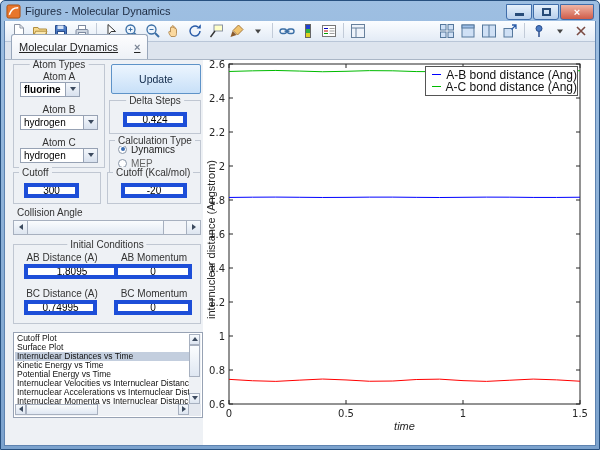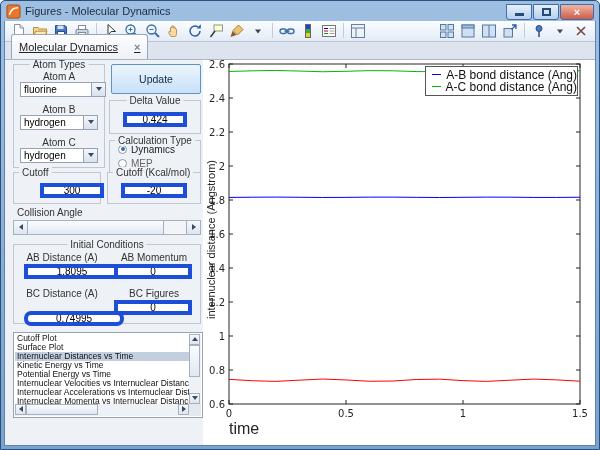--- a/index.html
+++ b/index.html
@@ -91,22 +91,22 @@
     display:flex; align-items:center; justify-content:center; }
   .sb-thumb { position:absolute; background:linear-gradient(#fbfdfe,#dfe7f2); border:1px solid #a7b0bf; }
   .sb-corner { position:absolute; right:1px; bottom:1px; width:12px; height:12px; background:#e4e8ef; }
   
   .plot-region { position:absolute; left:198px; top:0; right:0; height:100%; background:#fff; }
   #plot-svg { position:absolute; left:0; top:0; }
   #plot-svg text { font-family:"DejaVu Sans","Liberation Sans",sans-serif; }
   .ylabel { position:absolute; left:1px; top:40px; height:280px; width:13px;
     writing-mode:vertical-rl; transform:rotate(180deg); display:flex; align-items:center;
     justify-content:center; font-size:11px; color:#262626; white-space:nowrap; }
-  .xlabel { position:absolute; left:26px; width:351px; top:360px; text-align:left;
-    font-size:16px; color:#262626; }
+  .xlabel { position:absolute; left:26px; width:351px; top:360px; text-align:center;
+    font-size:11px; color:#262626;font-style:italic; }
   .legend { position:absolute; left:222px; top:6px; width:153px; background:#fff;
     border:1px solid #555; padding:2px 0; }
   .legend-row { display:flex; align-items:center; gap:5px; height:12px; padding-left:6px; }
   .legend-line { width:24px; height:0; border-top:1.5px solid #000; }
   .legend-label { font-size:12px; color:#111; white-space:nowrap; }
 </style>
 </head>
 <body>
 
 <div class="window">
@@ -292,21 +292,21 @@
         <span class="tab-close">×</span>
       </div>
     </div>
     <div class="content">
       <div class="left-col">
 
         <div class="gbox" style="left:8px;top:4px;width:92px;height:104px;">
           <span class="gbox-title tc">Atom Types</span>
           <div id="atom-rows" style="position:relative;height:100%;">
               <div class="ctl-label" style="position: absolute; left: 0px; width: 100%; top: 6px;">Atom A</div>
-              <div class="dropdown" style="position: absolute; left: 6px; width: 86px; top: 17px;">
+              <div class="dropdown" style="position: absolute; left: 6px; width: 60px; top: 17px; font-weight: bold;">
                 <span class="val">fluorine</span>
                 <span class="dd-btn">
                   <span class="tri-down"></span>
                 </span>
               </div>
               <div class="ctl-label" style="position: absolute; left: 0px; width: 100%; top: 39px;">Atom B</div>
               <div class="dropdown" style="position: absolute; left: 6px; width: 78px; top: 50px;">
                 <span class="val">hydrogen</span>
                 <span class="dd-btn">
                   <span class="tri-down"></span>
@@ -318,39 +318,39 @@
                 <span class="dd-btn">
                   <span class="tri-down"></span>
                 </span>
               </div>
             </div>
         </div>
 
         <div class="update-btn">Update</div>
 
         <div class="gbox" style="left:104px;top:40px;width:92px;height:34px;">
-          <span class="gbox-title tc">Delta Value</span>
+          <span class="gbox-title tc">Delta Steps</span>
           <input class="field" style="position: absolute; left: 13px; top: 11px; width: 64px;" readonly="" value="0.424">
         </div>
 
         <div class="gbox" style="left:104px;top:80px;width:92px;height:38px;">
           <span class="gbox-title tl">Calculation Type</span>
           <div class="radio-row sel">
             <span class="radio"></span>
             <span class="radio-lbl">Dynamics</span>
           </div>
           <div class="radio-row">
             <span class="radio"></span>
             <span class="radio-lbl">MEP</span>
           </div>
         </div>
 
         <div class="gbox" style="left:8px;top:112px;width:88px;height:32px;">
           <span class="gbox-title tl">Cutoff</span>
-          <input class="field" style="position: absolute; left: 10px; top: 10px; width: 64px; margin-left: 16px;" readonly="" value="300">
+          <input class="field" style="position: absolute; left: 10px; top: 10px; width: 55px;" readonly="" value="300">
         </div>
 
         <div class="gbox" style="left:102px;top:112px;width:94px;height:32px;">
           <span class="gbox-title tl">Cutoff (Kcal/mol)</span>
           <input class="field" style="position: absolute; left: 13px; top: 10px; width: 66px;" readonly="" value="-20">
         </div>
 
         <div class="ctl-label" style="position:absolute;left:12px;top:147px;text-align:left;">Collision Angle</div>
         <div class="slider">
           <div class="sl-arrow l">
@@ -362,22 +362,22 @@
             </div>
         </div>
 
         <div class="gbox" style="left:8px;top:184px;width:188px;height:80px;padding-left:43px;">
           <span class="gbox-title tc">Initial Conditions</span>
           <div class="ctl-label" style="position:absolute;left:6px;top:7px;width:84px;">AB Distance (A)</div>
           <div class="ctl-label" style="position:absolute;left:98px;top:7px;width:84px;">AB Momentum</div>
           <input class="field" style="position: absolute; left: 10px; top: 19px; width: 96px;" readonly="" value="1.8095">
           <input class="field" style="position: absolute; left: 100px; top: 19px; width: 78px;" readonly="" value="0">
           <div class="ctl-label" style="position:absolute;left:6px;top:43px;width:84px;">BC Distance (A)</div>
-          <div class="ctl-label" style="position:absolute;left:98px;top:43px;width:84px;">BC Figures</div>
-          <input class="field" style="position: absolute; left: 10px; top: 66px; width: 100px; border-radius: 7px;" readonly="" value="0.74995">
+          <div class="ctl-label" style="position:absolute;left:98px;top:43px;width:84px;">BC Momentum</div>
+          <input class="field" style="position: absolute; left: 10px; top: 55px; width: 73px;" readonly="" value="0.74995">
           <input class="field" style="position: absolute; left: 100px; top: 55px; width: 78px;" readonly="" value="0">
         </div>
 
         <div class="listbox">
           <div class="list-items" id="plot-list">
               <div class="list-item">Cutoff Plot</div>
               <div class="list-item">Surface Plot</div>
               <div class="list-item sel">Internuclear Distances vs Time</div>
               <div class="list-item">Kinetic Energy vs Time</div>
               <div class="list-item">Potential Energy vs Time</div>

